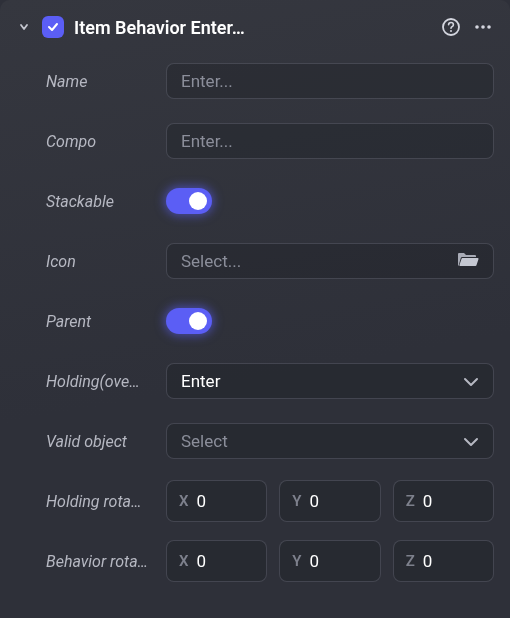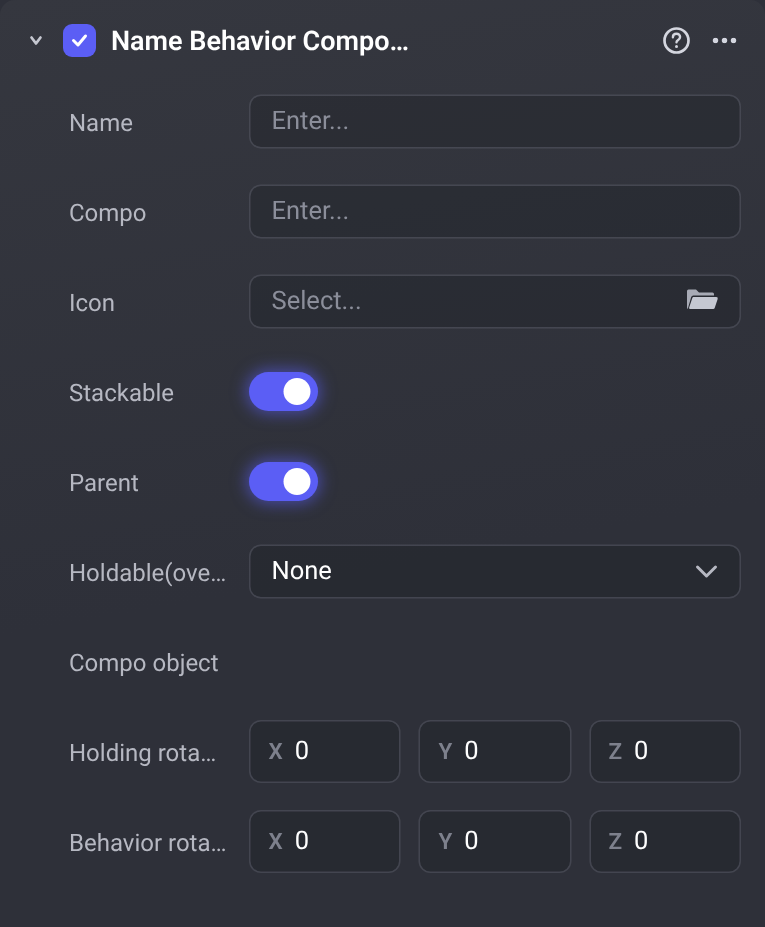--- a/index.html
+++ b/index.html
@@ -83,20 +83,21 @@
       padding-left: 30px;
     }
     .row-label {
       width: 120px;
       font-size: 16px;
       color: #b6b8c2;
       white-space: nowrap;
       overflow: hidden;
       text-overflow: ellipsis;
       flex-shrink: 0;
+      font-style: italic;
     }
     .row-control {
       flex: 1;
       display: flex;
       gap: 12px;
     }
     .text-input, .select {
       flex: 1;
       height: 36px;
       background: rgba(20,22,28,0.25);
@@ -176,21 +177,21 @@
     <span class="chevron">
       <svg width="10" height="10" viewBox="0 0 10 10">
           <path d="M2 3 L5 7 L8 3" fill="none" stroke="currentColor" stroke-width="1.8" stroke-linecap="round" stroke-linejoin="round"></path>
         </svg>
     </span>
     <span class="checkbox">
       <svg width="14" height="14" viewBox="0 0 14 14">
           <path d="M3 7 L6 10 L11 4" fill="none" stroke="#fff" stroke-width="2" stroke-linecap="round" stroke-linejoin="round"></path>
         </svg>
     </span>
-    <span class="title">Name Behavior Compo…</span>
+    <span class="title">Item Behavior Enter…</span>
     <span class="help">
       <svg width="18" height="18" viewBox="0 0 18 18">
           <circle cx="9" cy="9" r="8" fill="none" stroke="currentColor" stroke-width="1.8"></circle>
           <path d="M6.6 6.8c0-1.3 1-2.3 2.4-2.3s2.4 1 2.4 2.2c0 .9-.5 1.4-1.3 1.9-.7.5-1.1.8-1.1 1.6" fill="none" stroke="currentColor" stroke-width="1.6" stroke-linecap="round"></path>
           <circle cx="9" cy="13" r="1" fill="currentColor"></circle>
         </svg>
     </span>
     <span class="kebab">
       <svg width="18" height="4" viewBox="0 0 18 4">
           <circle cx="3" cy="2" r="1.8" fill="currentColor"></circle>
@@ -208,64 +209,74 @@
   </div>
 
   <div class="row">
     <div class="row-label">Compo</div>
     <div class="row-control">
       <div class="text-input placeholder">Enter...</div>
     </div>
   </div>
 
   <div class="row">
+    <div class="row-label">Stackable</div>
+    <div class="row-control">
+      <div class="toggle on"></div>
+    </div>
+  </div>
+
+  <div class="row">
     <div class="row-label">Icon</div>
     <div class="row-control">
       <div class="select placeholder">
         <span class="value">Select...</span>
         <span>
           <svg width="22" height="18" viewBox="0 0 22 18">
               <path d="M2 3h5l2 2h9a1 1 0 0 1 1 1v1H5.2a1.5 1.5 0 0 0-1.4 1L1.5 16H2a1 1 0 0 1-1-1V4a1 1 0 0 1 1-1Z" fill="#a8abb6"></path>
               <path d="M5.2 8h15.3a1 1 0 0 1 .95 1.3l-2 6a1 1 0 0 1-.95.7H3.2a.8.8 0 0 1-.76-1.05l2-6A1.5 1.5 0 0 1 5.2 8Z" fill="#c5c8d2"></path>
             </svg>
         </span>
       </div>
     </div>
   </div>
 
   <div class="row">
-    <div class="row-label">Stackable</div>
+    <div class="row-label">Parent</div>
     <div class="row-control">
       <div class="toggle on"></div>
     </div>
   </div>
 
   <div class="row">
-    <div class="row-label">Parent</div>
-    <div class="row-control">
-      <div class="toggle on"></div>
-    </div>
-  </div>
-
-  <div class="row">
-    <div class="row-label">Holdable(ove…</div>
+    <div class="row-label">Holding(ove…</div>
     <div class="row-control">
       <div class="select">
-        <span class="value" style="color:#fff;">None</span>
+        <span class="value" style="color:#fff;">Enter</span>
         <span>
           <svg width="16" height="10" viewBox="0 0 16 10">
               <path d="M2 2 L8 8 L14 2" fill="none" stroke="#b6b8c2" stroke-width="2" stroke-linecap="round" stroke-linejoin="round"></path>
             </svg>
         </span>
       </div>
     </div>
   </div>
 
   <div class="row">
-    <div class="row-label">Compo object</div>
+    <div class="row-label">Valid object</div>
+    <div class="row-control">
+      <div class="select placeholder">
+        <span class="value">Select</span>
+        <span>
+          <svg width="16" height="10" viewBox="0 0 16 10">
+              <path d="M2 2 L8 8 L14 2" fill="none" stroke="#b6b8c2" stroke-width="2" stroke-linecap="round" stroke-linejoin="round"></path>
+            </svg>
+        </span>
+      </div>
+    </div>
   </div>
 
   <div class="row">
     <div class="row-label">Holding rota…</div>
     <div class="vec3">
       <div class="vec-input">
         <span class="vec-label">X</span>
         <span class="vec-value">0</span>
       </div>
       <div class="vec-input">

